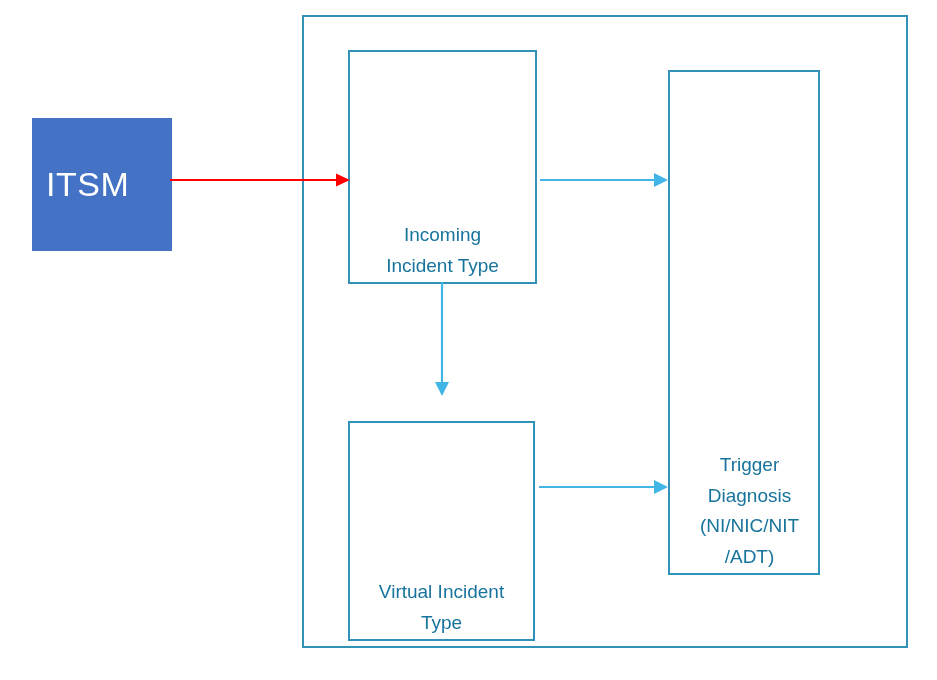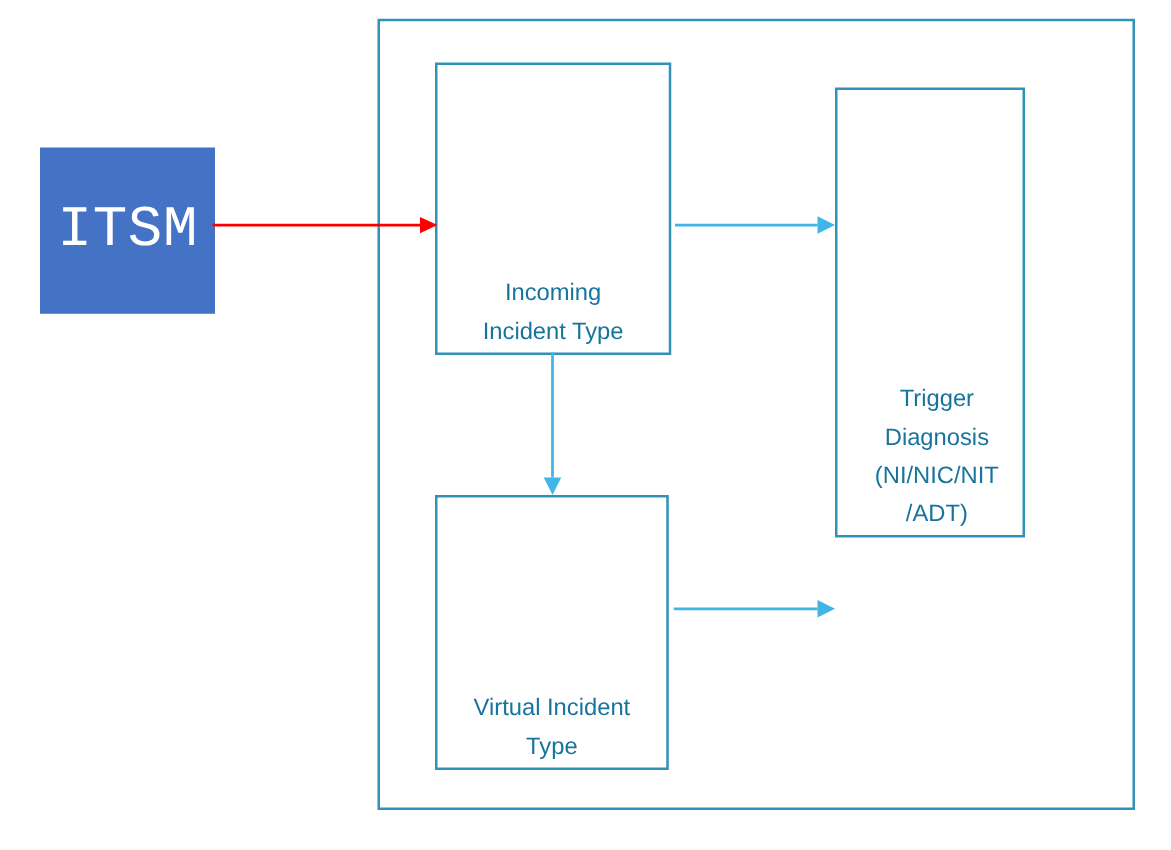--- a/index.html
+++ b/index.html
@@ -27,24 +27,24 @@
     height: 133px;
     background: #4472C4;
     display: flex;
     align-items: center;
     justify-content: flex-start;
     box-sizing: border-box;
     padding-left: 14px;
   }
   .itsm-label {
     color: #FFFFFF;
-    font-size: 46px;
+    font-size: 34px;
     line-height: 1.1;
     letter-spacing: 0.5px;
-    font-family: Liberation Mono, monospace;
+    font-family: Liberation Sans, sans-serif;
     white-space: nowrap;
   }
 
   
   .outer-container {
     position: absolute;
     left: 302px;
     top: 15px;
     width: 606px;
     height: 633px;
@@ -74,29 +74,29 @@
   }
 
   .box-incoming {
     left: 348px;
     top: 50px;
     width: 189px;
     height: 234px;
   }
   .box-virtual {
     left: 348px;
-    top: 396px;
+    top: 421px;
     width: 187px;
     height: 220px;
   }
   .box-trigger {
     left: 668px;
     top: 70px;
     width: 152px;
-    height: 360px;
+    height: 505px;
     padding-left: 11px;
   }
   .box-trigger .proc-label {
     line-height: 1.62;
   }
 
   
   .connector {
     position: absolute;
   }

